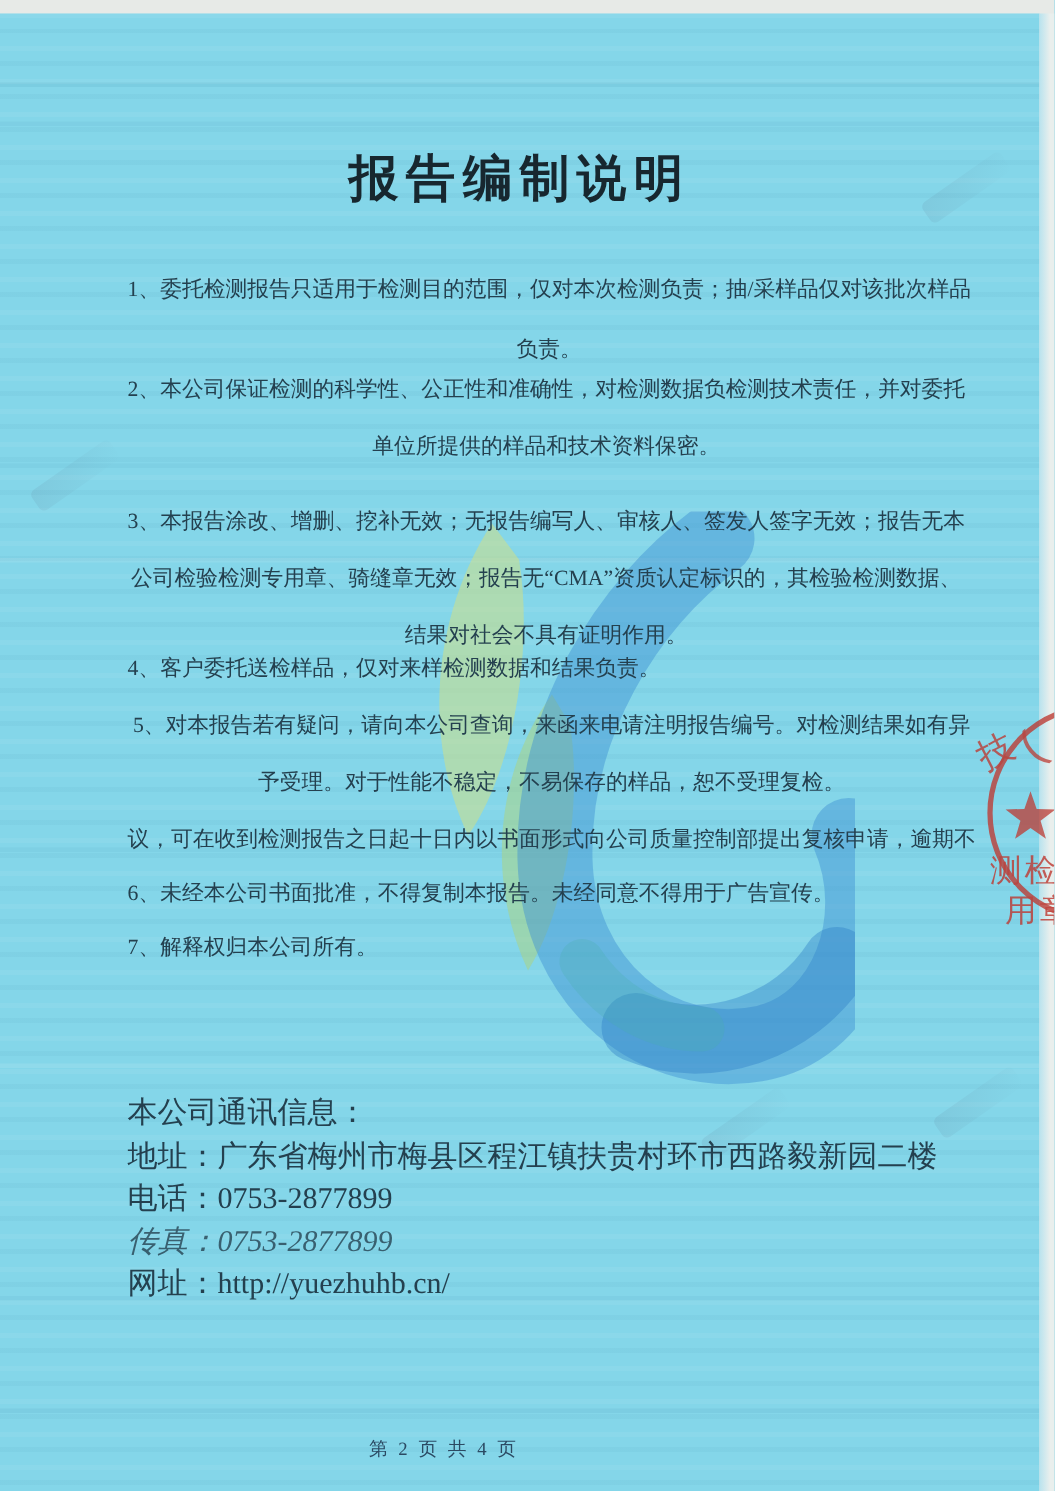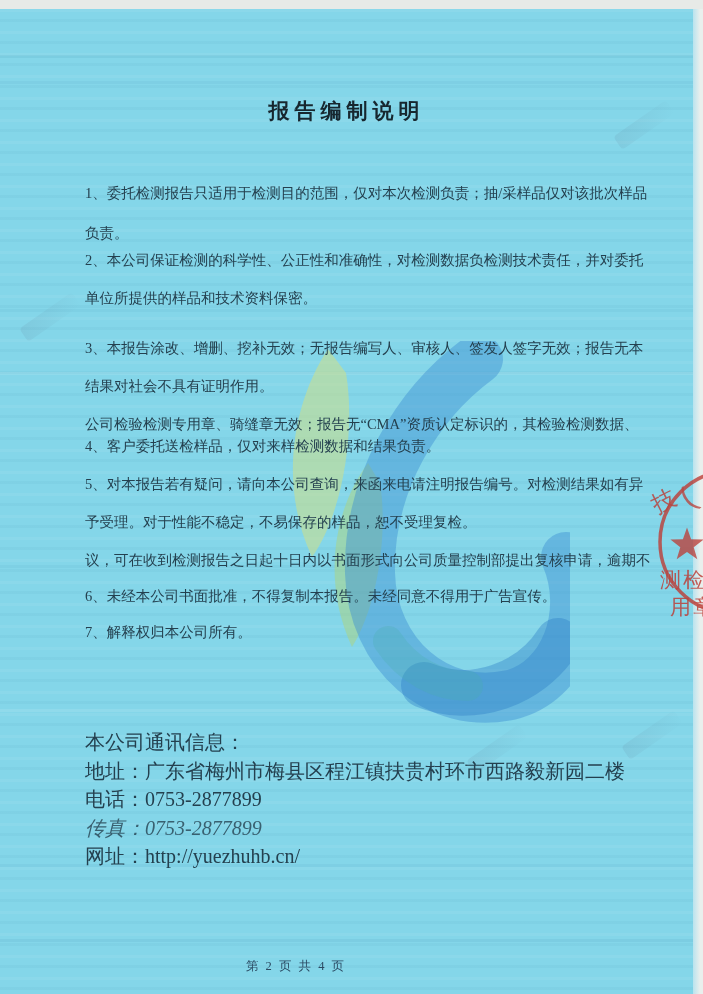--- a/index.html
+++ b/index.html
@@ -35,24 +35,24 @@
   .b8{top:930px;height:3px;background:rgba(28,105,145,0.07);}
   .smudge{
     position:absolute;width:64px;height:16px;pointer-events:none;
     background:linear-gradient(135deg,rgba(95,125,150,0.14),rgba(95,125,150,0));
     transform:rotate(-35deg);border-radius:4px;
   }
   
   .title{
     position:absolute;top:88px;left:0;width:693px;text-align:center;
     font-family:"Liberation Sans","DejaVu Sans",sans-serif;
-    font-weight:bold;font-size:21px;letter-spacing:5px;color:#17272f;
+    font-weight:bold;font-size:33px;letter-spacing:5px;color:#17272f;
   }
   .item{position:absolute;left:85px;color:#24404f;font-size:14.5px;}
-  .item .ln{line-height:38px;height:38px;white-space:nowrap;}
+  .item .ln{line-height:38px;height:38px;white-space:nowrap;text-align:center;}
   .item-1 .ln{line-height:40px;height:40px;}
   .i1{top:164px;} .i2{top:232px;} .i3{top:320px;} .i4{top:418px;}
   .i5{top:456px;} .i6{top:568px;} .i7{top:604px;}
   .contact{position:absolute;left:85px;top:719px;color:#24404f;font-size:20px;}
   .contact .row{line-height:28.5px;height:28.5px;white-space:nowrap;}
   .contact .faded{opacity:0.78;font-style:italic;}
   .footer{
     position:absolute;top:949px;left:0;width:592px;text-align:center;
     font-size:12.5px;letter-spacing:2px;color:#2b4a63;
   }
@@ -93,22 +93,22 @@
   <div class="item item-1 i1">
     <div class="ln">1、委托检测报告只适用于检测目的范围，仅对本次检测负责；抽/采样品仅对该批次样品</div>
     <div class="ln">负责。</div>
   </div>
   <div class="item i2">
     <div class="ln">2、本公司保证检测的科学性、公正性和准确性，对检测数据负检测技术责任，并对委托</div>
     <div class="ln">单位所提供的样品和技术资料保密。</div>
   </div>
   <div class="item i3">
     <div class="ln">3、本报告涂改、增删、挖补无效；无报告编写人、审核人、签发人签字无效；报告无本</div>
+    <div class="ln">公司检验检测专用章、骑缝章无效；报告无“CMA”资质认定标识的，其检验检测数据、</div>
     <div class="ln">结果对社会不具有证明作用。</div>
-    <div class="ln">公司检验检测专用章、骑缝章无效；报告无“CMA”资质认定标识的，其检验检测数据、</div>
   </div>
   <div class="item i4">
     <div class="ln">4、客户委托送检样品，仅对来样检测数据和结果负责。</div>
   </div>
   <div class="item i5">
     <div class="ln">5、对本报告若有疑问，请向本公司查询，来函来电请注明报告编号。对检测结果如有异</div>
     <div class="ln">予受理。对于性能不稳定，不易保存的样品，恕不受理复检。</div>
     <div class="ln">议，可在收到检测报告之日起十日内以书面形式向公司质量控制部提出复核申请，逾期不</div>
   </div>
   <div class="item i6">

